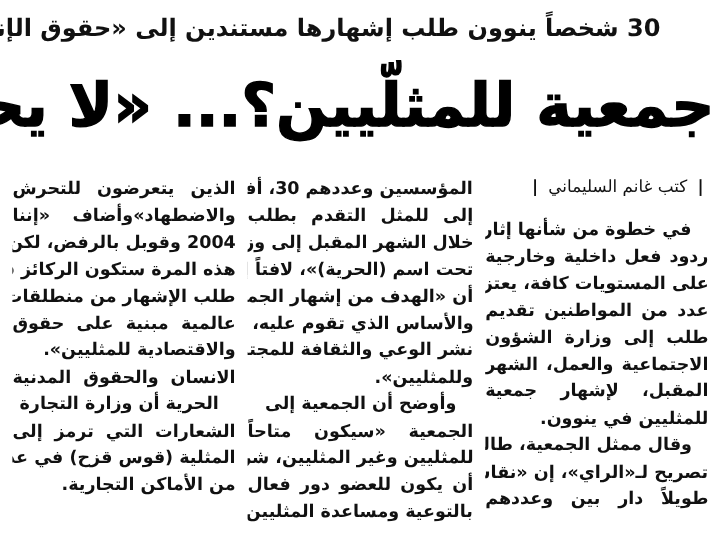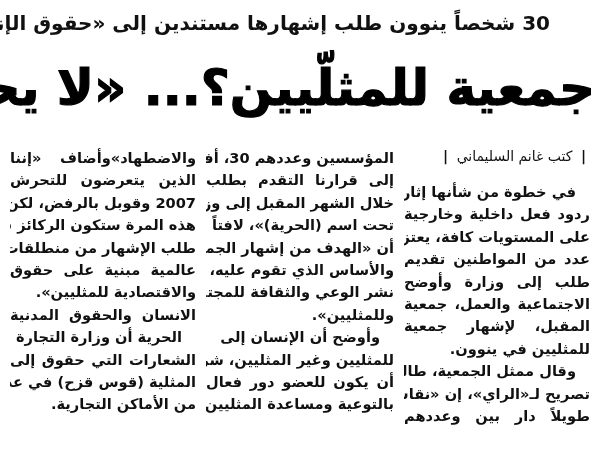--- a/index.html
+++ b/index.html
@@ -103,51 +103,52 @@
   <div class="col col-right">
     <span class="byline">
       <span class="bar">|</span>
       <span>كتب غانم السليماني</span>
       <span class="bar">|</span>
     </span>
     <span class="line indent">في خطوة من شأنها إثارة</span>
     <span class="line justify">ردود فعل داخلية وخارجية</span>
     <span class="line justify">على المستويات كافة، يعتزم</span>
     <span class="line justify">عدد من المواطنين تقديم</span>
-    <span class="line justify">طلب إلى وزارة وأوضح</span>
-    <span class="line justify">الاجتماعية والعمل، جمعية</span>
+    <span class="line justify">طلب إلى وزارة الشؤون</span>
+    <span class="line justify">الاجتماعية والعمل، الشهر</span>
     <span class="line justify">المقبل، لإشهار جمعية</span>
     <span class="line">للمثليين في ينوون.</span>
     <span class="line indent">وقال ممثل الجمعية، طالباً</span>
     <span class="line justify">تصريح لـ«الراي»، إن «نقاشاً</span>
     <span class="line justify">طويلاً دار بين وعددهم</span>
   </div>
 
   <div class="col col-middle">
     <span class="line justify">المؤسسين وعددهم 30، أفضى</span>
-    <span class="line justify">إلى قرارنا التقدم بطلب</span>
+    <span class="line justify">إلى للمثل التقدم بطلب</span>
     <span class="line justify">خلال الشهر المقبل إلى وزارة</span>
     <span class="line justify">تحت اسم (الحرية)»، لافتاً إلى</span>
     <span class="line justify">أن «الهدف من إشهار الجمعية</span>
     <span class="line justify">والأساس الذي تقوم عليه، هو</span>
     <span class="line justify">نشر الوعي والثقافة للمجتمع</span>
     <span class="line">وللمثليين».</span>
-    <span class="line indent">وأوضح أن الإنسان إلى</span>
+    <span class="line indent">وأوضح أن الجمعية إلى</span>
+    <span class="line justify">الجمعية «سيكون متاحاً</span>
     <span class="line justify">للمثليين وغير المثليين، شرط</span>
     <span class="line justify">أن يكون للعضو دور فعال</span>
     <span class="line justify">بالتوعية ومساعدة المثليين</span>
   </div>
 
   <div class="col col-left">
+    <span class="line justify">الذين يتعرضون للتحرش</span>
     <span class="line justify">والاضطهاد»وأضاف «إننا</span>
-    <span class="line justify">الذين يتعرضون للتحرش</span>
-    <span class="line justify">2007 وقوبل بالرفض، لكن</span>
+    <span class="line justify">2004 وقوبل بالرفض، لكن</span>
     <span class="line justify">هذه المرة ستكون الركائز في</span>
     <span class="line justify">طلب الإشهار من منطلقات</span>
     <span class="line justify">عالمية مبنية على حقوق</span>
     <span class="line">والاقتصادية للمثليين».</span>
     <span class="line justify">الانسان والحقوق المدنية</span>
     <span class="line indent">الحرية أن وزارة التجارة</span>
-    <span class="line justify">الشعارات التي حقوق إلى</span>
+    <span class="line justify">الشعارات التي ترمز إلى</span>
     <span class="line justify">المثلية (قوس قزح) في عدد</span>
     <span class="line">من الأماكن التجارية.</span>
   </div>
 </div>
 
 </body></html>

